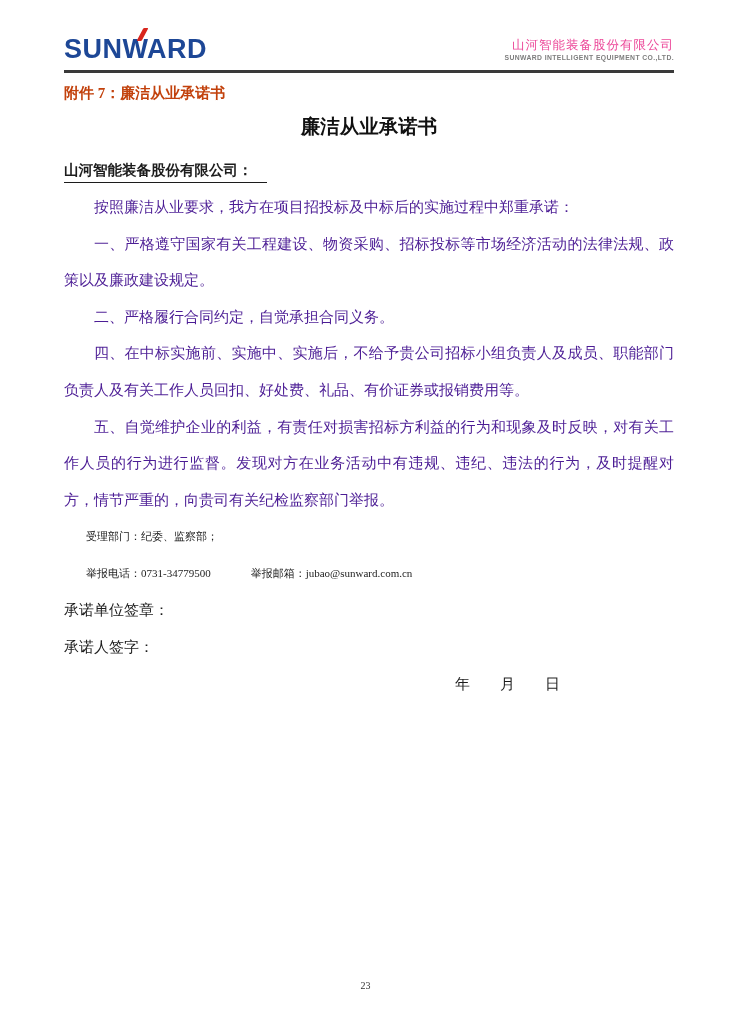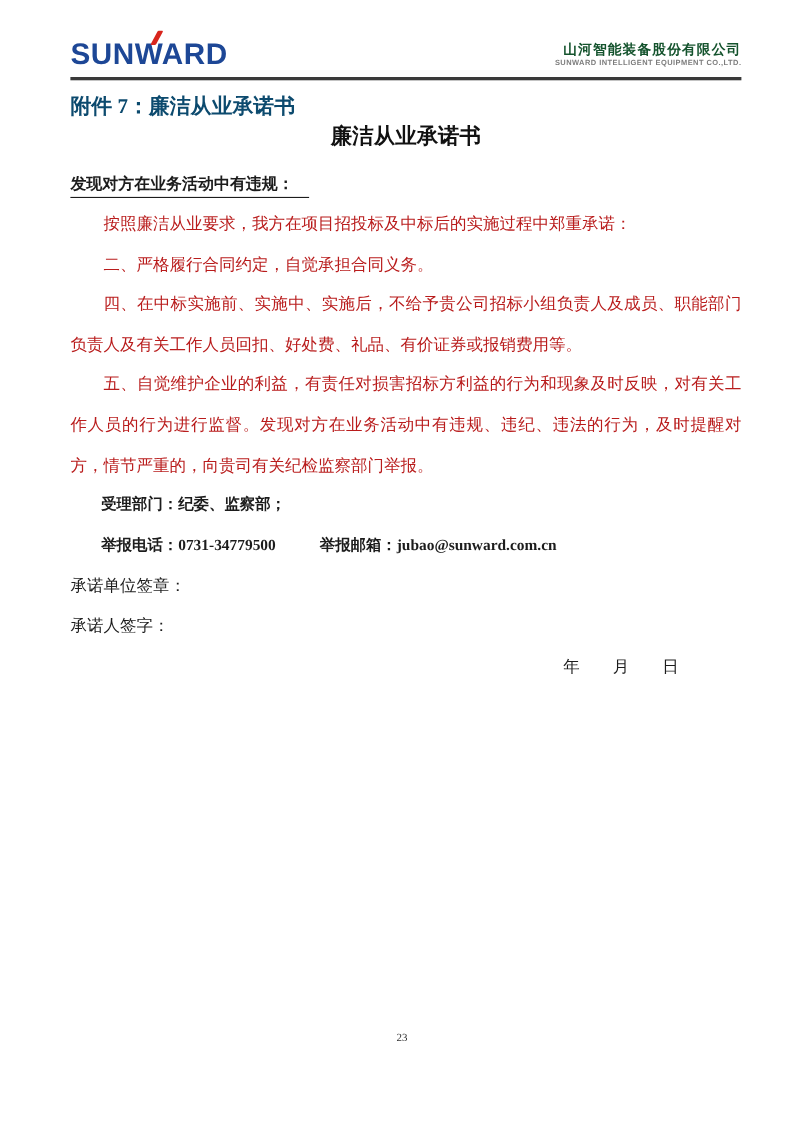--- a/index.html
+++ b/index.html
@@ -35,44 +35,44 @@
     position: absolute;
     left: 76px; top: 0px;
     width: 5px; height: 13px;
     background: #d8251d;
     transform: skewX(-28deg);
     border-radius: 1px;
   }
   .header-right { text-align: right; }
   .company-cn {
     font-family: "Liberation Sans", "DejaVu Sans", sans-serif;
-    font-weight: bold;
+    font-weight: normal;
     font-size: 12.5px;
-    color: #14532d;
+    color: #ec4899;
     letter-spacing: 1px;
     line-height: 1.3;
   }
   .company-en {
     font-family: "Liberation Sans", "DejaVu Sans", sans-serif;
     font-weight: bold;
     font-size: 6.8px;
     color: #7d7d7d;
     letter-spacing: 0.4px;
     line-height: 1.4;
   }
 
   
   .attachment-heading {
     margin-top: 11px;
-    font-size: 19px;
+    font-size: 15px;
     font-weight: bold;
-    color: #0c4a6e;
+    color: #c2410c;
   }
   .doc-title {
-    margin-top: 0;
+    margin-top: 10px;
     text-align: center;
     font-size: 19.5px;
     font-weight: bold;
     color: #111;
   }
   .salutation-row { margin-top: 21px; }
   .salutation {
     display: inline-block;
     font-size: 14.5px;
     font-weight: bold;
@@ -81,35 +81,35 @@
     padding-bottom: 2px;
   }
 
   
   .body-text { margin-top: 6px; }
   .body-text p {
     font-size: 15px;
     line-height: 36.6px;
     text-align: justify;
     text-indent: 2em;
-    color: #b91c1c;
+    color: #4c1d95;
   }
-  .contact-line { font-size: 14px; line-height: 36.6px; text-indent: 2em; font-weight: bold; }
+  .contact-line { font-size: 11px; line-height: 36.6px; text-indent: 2em; }
   .email-label { margin-left: 40px; }
 
   
   .signature-block { font-size: 15px; }
   .sig-line { line-height: 37px; }
-  .date-line { margin-left: 391px; line-height: 37px; text-align: center; }
+  .date-line { margin-left: 391px; line-height: 37px; }
 
   
   .page-number {
     position: absolute;
     left: 0; right: 0;
-    top: 938px;
+    top: 980px;
     text-align: center;
     font-size: 10px;
     color: #333;
   }
 </style>
 </head>
 <body>
 
 <div class="page">
 
@@ -122,25 +122,26 @@
       <div class="company-cn">山河智能装备股份有限公司</div>
       <div class="company-en">SUNWARD INTELLIGENT EQUIPMENT CO.,LTD.</div>
     </div>
   </div>
 
   <div class="attachment-heading">附件 7：廉洁从业承诺书</div>
 
   <div class="doc-title">廉洁从业承诺书</div>
 
   <div class="salutation-row">
-    <span class="salutation">发现对方在业务活动中有违规：</span>
+    <span class="salutation">山河智能装备股份有限公司：</span>
   </div>
 
   <div class="body-text">
     <p>按照廉洁从业要求，我方在项目招投标及中标后的实施过程中郑重承诺：</p>
+    <p>一、严格遵守国家有关工程建设、物资采购、招标投标等市场经济活动的法律法规、政策以及廉政建设规定。</p>
     <p>二、严格履行合同约定，自觉承担合同义务。</p>
     <p>四、在中标实施前、实施中、实施后，不给予贵公司招标小组负责人及成员、职能部门负责人及有关工作人员回扣、好处费、礼品、有价证券或报销费用等。</p>
     <p>五、自觉维护企业的利益，有责任对损害招标方利益的行为和现象及时反映，对有关工作人员的行为进行监督。发现对方在业务活动中有违规、违纪、违法的行为，及时提醒对方，情节严重的，向贵司有关纪检监察部门举报。</p>
 
     <div class="contact-line">受理部门：纪委、监察部；</div>
 
     <div class="contact-line">
       <span>举报电话：</span><span>0731-34779500</span><span class="email-label">举报邮箱：</span><span>jubao@sunward.com.cn</span>
     </div>
 

